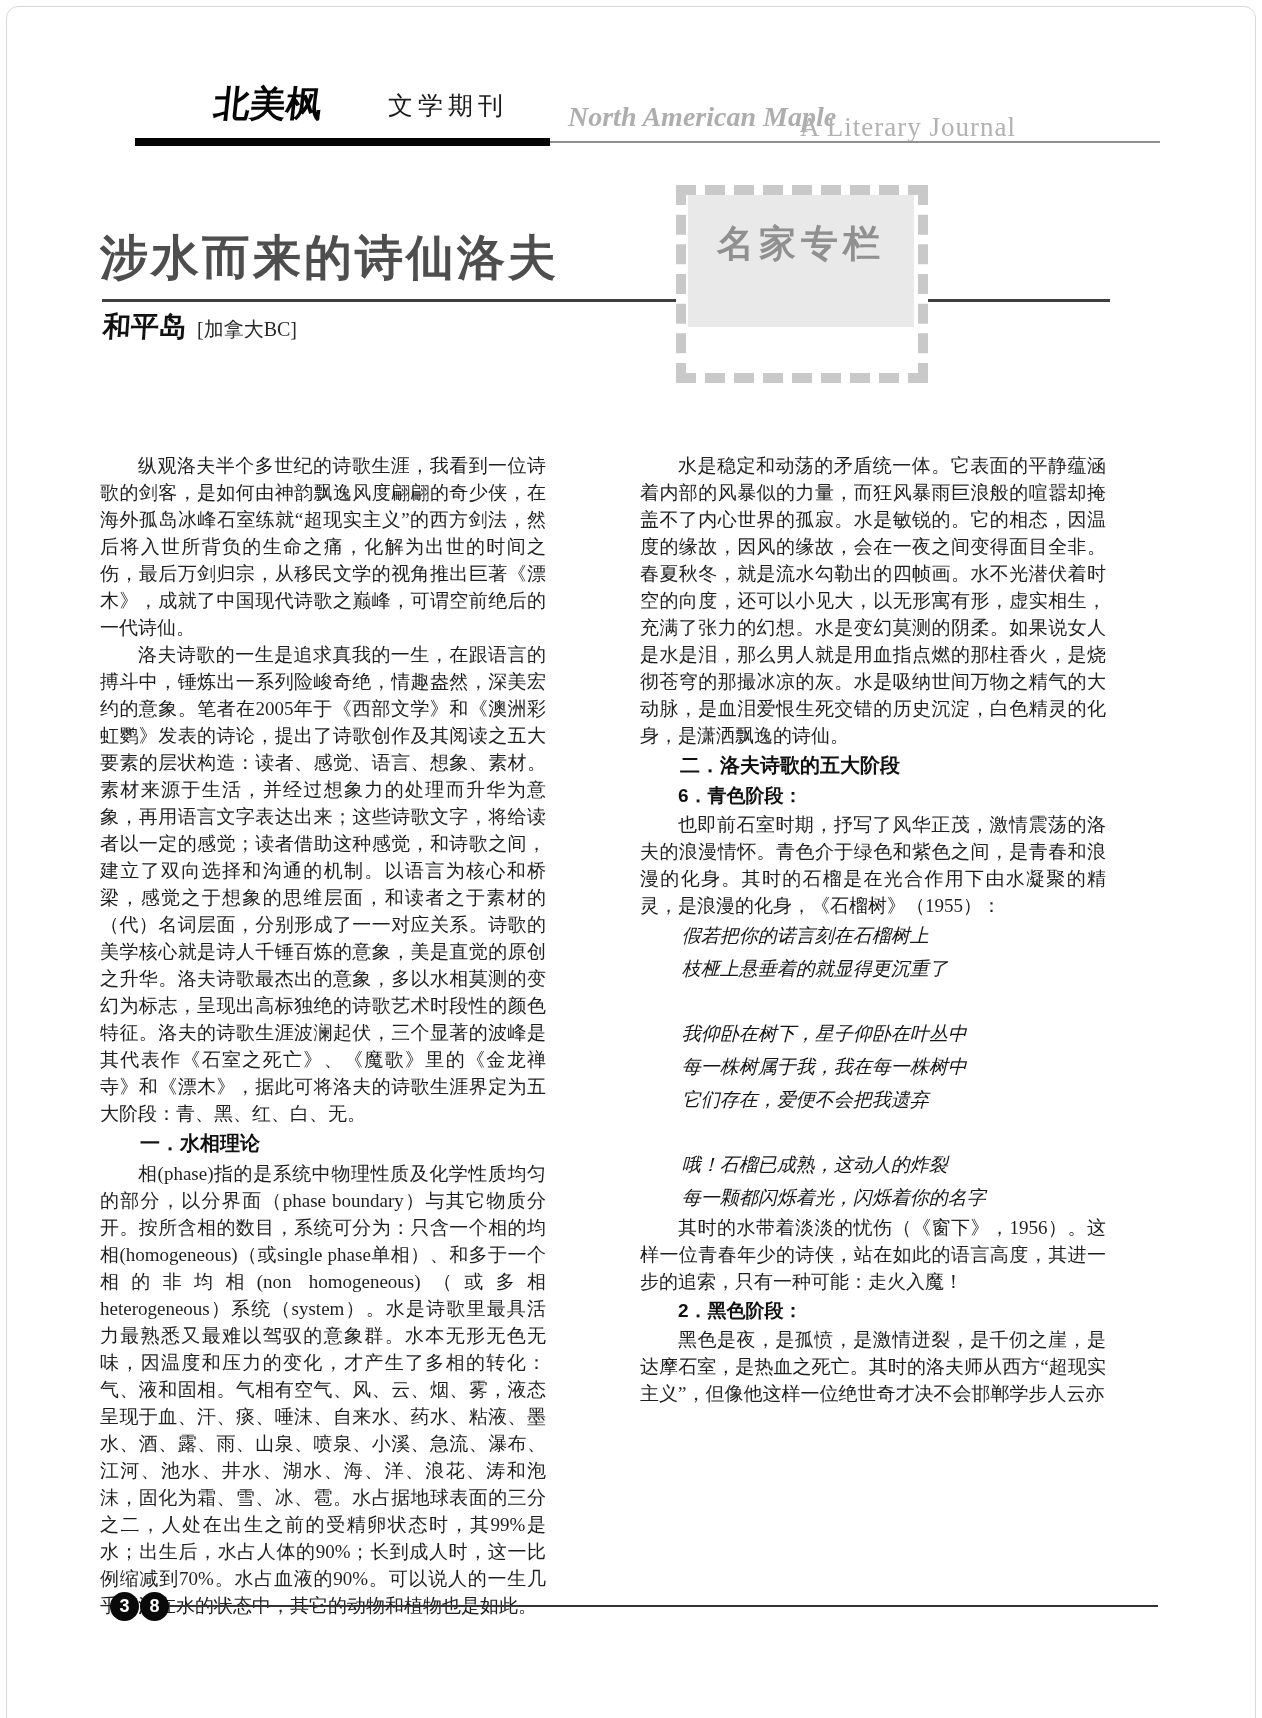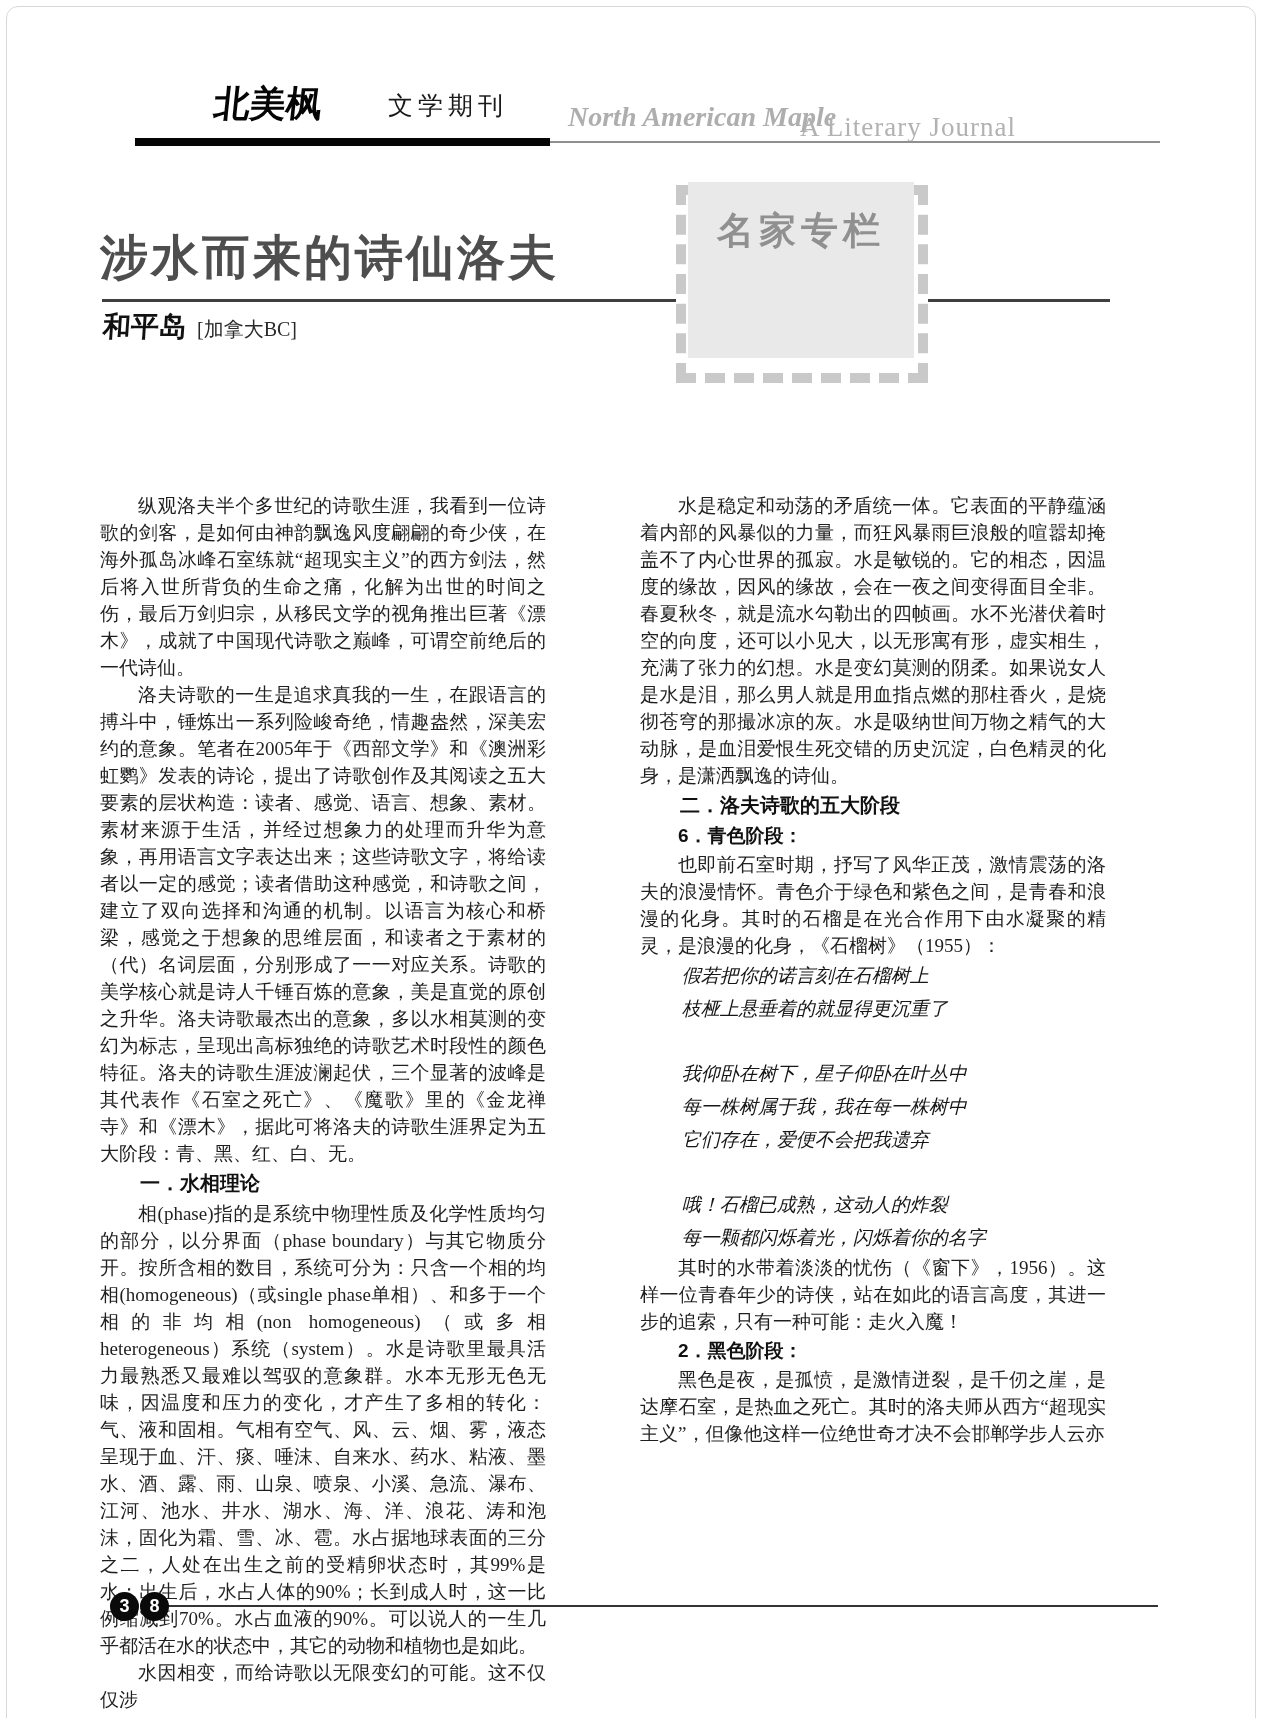--- a/index.html
+++ b/index.html
@@ -26,29 +26,29 @@
   .title-rule-left{position:absolute;left:102px;top:299px;width:574px;height:3px;background:#3f3f3f;}
   .title-rule-right{position:absolute;left:913px;top:299px;width:197px;height:3px;background:#3f3f3f;}
   .author-line{position:absolute;left:103px;top:308px;}
   .author-name{font-size:28px;font-weight:bold;font-family:cursive,"Liberation Serif",serif;
                transform:skewX(-4deg);display:inline-block;color:#111;}
   .author-origin{font-size:20px;color:#2a2a2a;margin-left:6px;font-family:"Liberation Serif",serif;}
 
   
   .badge-dash{position:absolute;left:676px;top:185px;width:252px;height:198px;box-sizing:border-box;
               border:10px dashed #c9c9c9;background:#ffffff;z-index:2;}
-  .badge-box{position:absolute;left:688px;top:182px;width:226px;height:176px;background:#e9e9e9;
+  .badge-box{position:absolute;left:688px;top:195px;width:226px;height:132px;background:#e9e9e9;
              z-index:3;text-align:center;}
   .badge-label{margin-top:24px;font-size:37px;font-weight:bold;color:#909090;letter-spacing:5px;
                font-family:"Liberation Sans","DejaVu Sans",sans-serif;}
   .badge-name{margin-top:26px;font-size:54px;font-weight:bold;color:#050505;letter-spacing:30px;
               text-indent:30px;font-family:"Liberation Sans","DejaVu Sans",sans-serif;}
 
   
-  .col{position:absolute;top:452px;font-size:19px;line-height:27px;text-align:justify;color:#1f1f1f;margin-top:40px;}
+  .col{position:absolute;top:452px;font-size:19px;line-height:27px;text-align:justify;color:#1f1f1f;}
   .col-left{left:100px;width:446px;}
   .col-right{left:640px;width:466px;}
   .p{text-indent:2em;margin:0;}
   .p-cont{text-indent:0;margin:0;}
   .h3{font-family:"Liberation Sans","DejaVu Sans",sans-serif;font-weight:bold;font-size:20px;
       text-indent:2em;margin:3px 0;color:#111;}
   .h4{font-family:"Liberation Sans","DejaVu Sans",sans-serif;font-weight:bold;font-size:19px;
       text-indent:2em;margin:2px 0;color:#111;}
   .poem{text-indent:0;padding-left:2.2em;margin:0;line-height:33px;font-style:italic;
         font-family:cursive,"DejaVu Serif",serif;color:#161616;}
@@ -86,21 +86,20 @@
   <div class="badge-dash"></div>
   <div class="badge-box">
     <div class="badge-label">名家专栏</div>
   </div>
 
   <div class="col col-left">
     <p class="p">纵观洛夫半个多世纪的诗歌生涯，我看到一位诗歌的剑客，是如何由神韵飘逸风度翩翩的奇少侠，在海外孤岛冰峰石室练就“超现实主义”的西方剑法，然后将入世所背负的生命之痛，化解为出世的时间之伤，最后万剑归宗，从移民文学的视角推出巨著《漂木》，成就了中国现代诗歌之巅峰，可谓空前绝后的一代诗仙。</p>
     <p class="p">洛夫诗歌的一生是追求真我的一生，在跟语言的搏斗中，锤炼出一系列险峻奇绝，情趣盎然，深美宏约的意象。笔者在2005年于《西部文学》和《澳洲彩虹鹦》发表的诗论，提出了诗歌创作及其阅读之五大要素的层状构造：读者、感觉、语言、想象、素材。素材来源于生活，并经过想象力的处理而升华为意象，再用语言文字表达出来；这些诗歌文字，将给读者以一定的感觉；读者借助这种感觉，和诗歌之间，建立了双向选择和沟通的机制。以语言为核心和桥梁，感觉之于想象的思维层面，和读者之于素材的（代）名词层面，分别形成了一一对应关系。诗歌的美学核心就是诗人千锤百炼的意象，美是直觉的原创之升华。洛夫诗歌最杰出的意象，多以水相莫测的变幻为标志，呈现出高标独绝的诗歌艺术时段性的颜色特征。洛夫的诗歌生涯波澜起伏，三个显著的波峰是其代表作《石室之死亡》、《魔歌》里的《金龙禅寺》和《漂木》，据此可将洛夫的诗歌生涯界定为五大阶段：青、黑、红、白、无。</p>
     <p class="h3">一．水相理论</p>
     <p class="p">相(phase)指的是系统中物理性质及化学性质均匀的部分，以分界面（phase boundary）与其它物质分开。按所含相的数目，系统可分为：只含一个相的均相(homogeneous)（或single phase单相）、和多于一个相的非均相(non homogeneous)（或多相heterogeneous）系统（system）。水是诗歌里最具活力最熟悉又最难以驾驭的意象群。水本无形无色无味，因温度和压力的变化，才产生了多相的转化：气、液和固相。气相有空气、风、云、烟、雾，液态呈现于血、汗、痰、唾沫、自来水、药水、粘液、墨水、酒、露、雨、山泉、喷泉、小溪、急流、瀑布、江河、池水、井水、湖水、海、洋、浪花、涛和泡沫，固化为霜、雪、冰、雹。水占据地球表面的三分之二，人处在出生之前的受精卵状态时，其99%是水；出生后，水占人体的90%；长到成人时，这一比例缩减到70%。水占血液的90%。可以说人的一生几乎都活在水的状态中，其它的动物和植物也是如此。</p>
-    <p class="p">水因相变，而给诗歌以无限变幻的可能。这不仅仅涉</p>
   </div>
 
   <div class="col col-right">
     <p class="p">水是稳定和动荡的矛盾统一体。它表面的平静蕴涵着内部的风暴似的力量，而狂风暴雨巨浪般的喧嚣却掩盖不了内心世界的孤寂。水是敏锐的。它的相态，因温度的缘故，因风的缘故，会在一夜之间变得面目全非。春夏秋冬，就是流水勾勒出的四帧画。水不光潜伏着时空的向度，还可以小见大，以无形寓有形，虚实相生，充满了张力的幻想。水是变幻莫测的阴柔。如果说女人是水是泪，那么男人就是用血指点燃的那柱香火，是烧彻苍穹的那撮冰凉的灰。水是吸纳世间万物之精气的大动脉，是血泪爱恨生死交错的历史沉淀，白色精灵的化身，是潇洒飘逸的诗仙。</p>
     <p class="h3">二．洛夫诗歌的五大阶段</p>
     <p class="h4">6．青色阶段：</p>
     <p class="p">也即前石室时期，抒写了风华正茂，激情震荡的洛夫的浪漫情怀。青色介于绿色和紫色之间，是青春和浪漫的化身。其时的石榴是在光合作用下由水凝聚的精灵，是浪漫的化身，《石榴树》（1955）：</p>
     <p class="poem">假若把你的诺言刻在石榴树上</p>
     <p class="poem">枝桠上悬垂着的就显得更沉重了</p>
     <div class="stanza-gap"></div>

